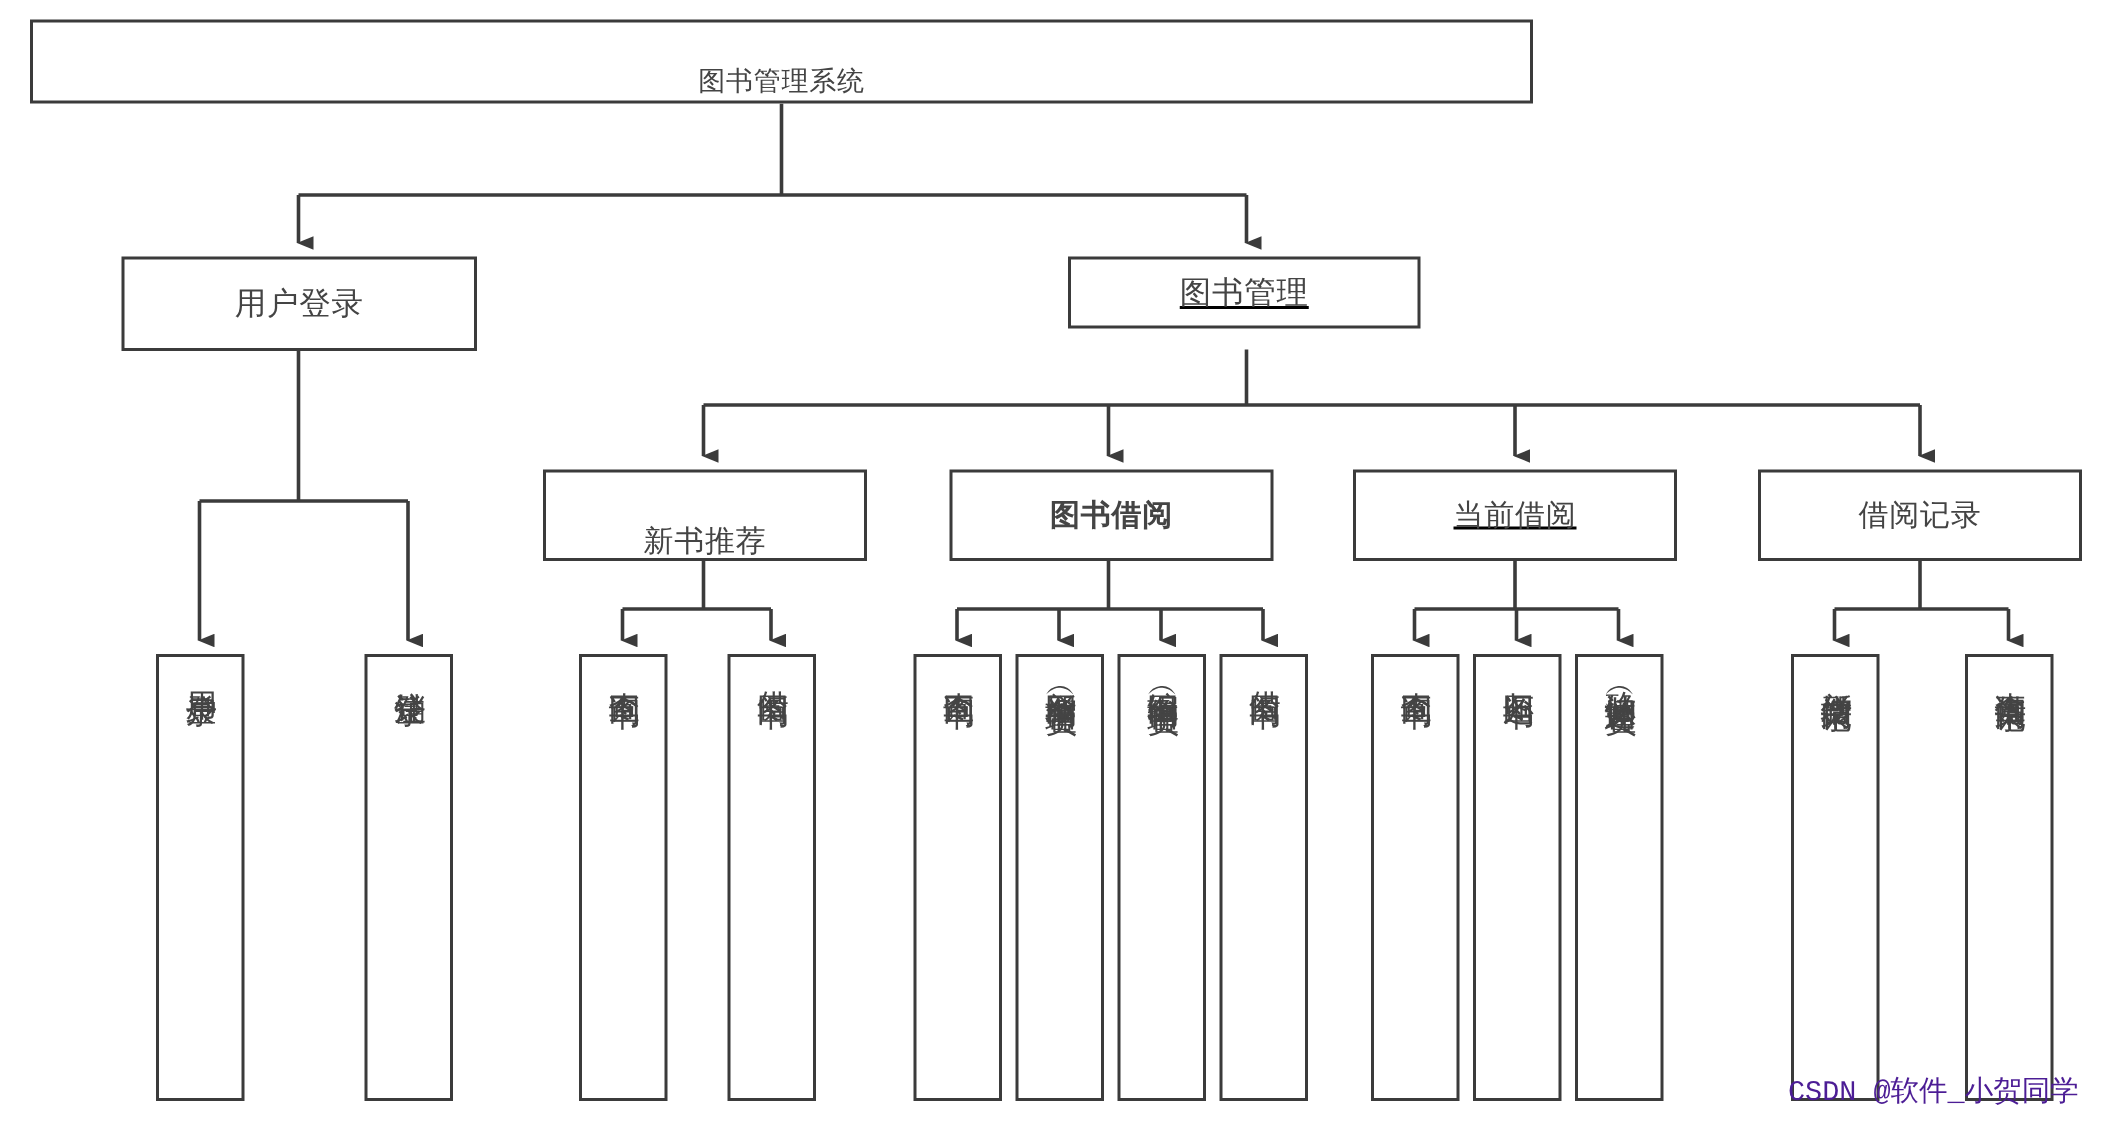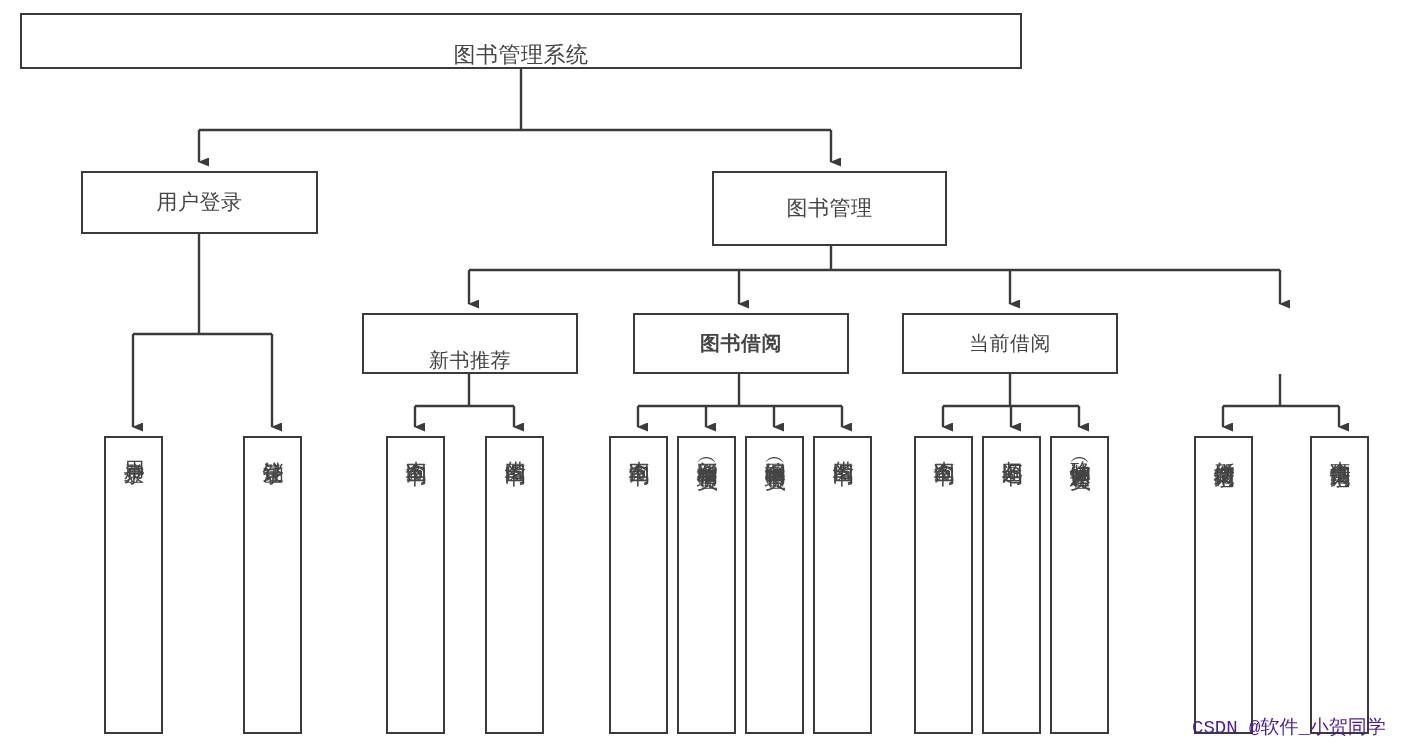--- a/index.html
+++ b/index.html
@@ -27,21 +27,21 @@
     justify-content: center;
   }
   .node .node-label {
     color: #444444;
     font-size: 21px;
     line-height: 1.15;
     letter-spacing: 0.5px;
     white-space: nowrap;
     text-align: center;
   }
-  .node.root .node-label { font-size: 22px; margin-top: 28px; }
+  .node.root .node-label { font-size: 18px; margin-top: 28px; }
   .node.level2 .node-label { font-size: 21px; }
   .node.level3 .node-label { font-size: 20px; }
   .node.leaf {
     align-items: flex-start;
     justify-content: center;
     padding-top: 6px;
   }
   .node.leaf .node-label {
     writing-mode: vertical-rl;
     text-orientation: upright;
@@ -126,32 +126,35 @@
     </g>
   </svg>
 
   <div class="node root" style="left:20px; top:13px; width:1002px; height:56px;">
     <span class="node-label">图书管理系统</span>
   </div>
 
   <div class="node level2" style="left:81px; top:171px; width:237px; height:63px;">
     <span class="node-label">用户登录</span>
   </div>
-  <div class="node level2" style="left:712px; top:171px; width:235px; height:75px;">
+  <div class="node level2" style="left:712px; top:171px; width:235px; height:48px;text-decoration:underline;">
     <span class="node-label">图书管理</span>
   </div>
 
   <div class="node level3" style="left:362px; top:313px; width:216px; height:61px;align-items:flex-end;">
     <span class="node-label">新书推荐</span>
   </div>
   <div class="node level3" style="left:633px; top:313px; width:216px; height:61px;font-weight:bold;">
     <span class="node-label">图书借阅</span>
   </div>
-  <div class="node level3" style="left:902px; top:313px; width:216px; height:61px;">
+  <div class="node level3" style="left:902px; top:313px; width:216px; height:61px;text-decoration:underline;">
     <span class="node-label">当前借阅</span>
+  </div>
+  <div class="node level3" style="left:1172px; top:313px; width:216px; height:61px;">
+    <span class="node-label">借阅记录</span>
   </div>
 
   <div class="node leaf" style="left:104px; top:436px; width:59px; height:298px;">
     <span class="node-label">用户登录</span>
   </div>
   <div class="node leaf" style="left:243px; top:436px; width:59px; height:298px;">
     <span class="node-label">注销登录</span>
   </div>
 
   <div class="node leaf" style="left:386px; top:436px; width:59px; height:298px;">

